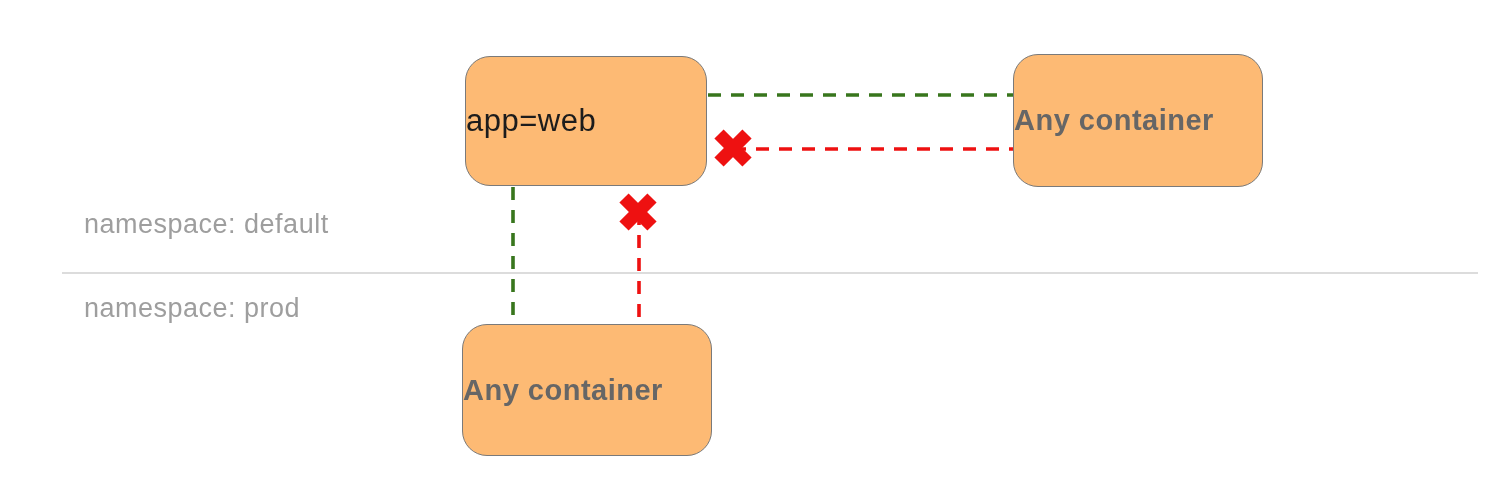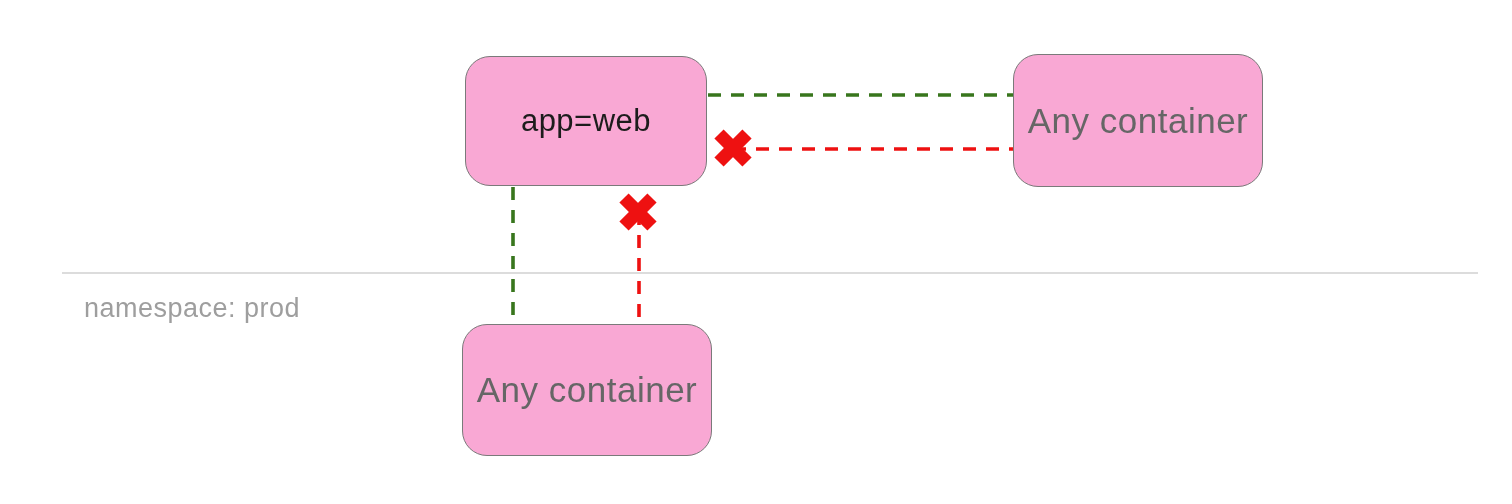--- a/index.html
+++ b/index.html
@@ -11,43 +11,43 @@
   .canvas {
     position: relative;
     width: 1512px;
     height: 504px;
     overflow: hidden;
     background: #ffffff;
   }
   .node {
     position: absolute;
     box-sizing: border-box;
-    background: #f9a8d4;
+    background: #fdba74;
     border: 1.5px solid #7a7a7a;
     border-radius: 25px;
     display: flex;
     align-items: center;
-    justify-content: center;
+    justify-content: flex-start;
     z-index: 2;
   }
   .node-label {
     letter-spacing: 0.5px;
     white-space: nowrap;
   }
   #node-app-web {
     left: 465px; top: 56px; width: 242px; height: 130px;
   }
   #node-app-web .node-label { color: #1c1c1c; font-size: 31px; }
   #node-any-default {
     left: 1013px; top: 54px; width: 250px; height: 133px;
   }
   #node-any-prod {
     left: 462px; top: 324px; width: 250px; height: 132px;
   }
-  .gray-label { color: #666666; font-size: 35px; }
+  .gray-label { color: #666666; font-size: 29px; font-weight: bold; }
   .ns-label {
     position: absolute;
     color: #9e9e9e;
     font-size: 27px;
     letter-spacing: 0.5px;
     white-space: nowrap;
     z-index: 1;
   }
   #ns-default { left: 84px; top: 209px; }
   #ns-prod   { left: 84px; top: 293px; }
@@ -92,20 +92,21 @@
     white-space: nowrap;
   }
 </style>
 </head>
 <body>
 
 <div class="canvas">
 
   <div class="divider"></div>
 
+  <div class="ns-label" id="ns-default">namespace: default</div>
   <div class="ns-label" id="ns-prod">namespace: prod</div>
 
   <div class="node" id="node-app-web">
     <span class="node-label">app=web</span>
   </div>
 
   <div class="node" id="node-any-default">
     <span class="node-label gray-label">Any container</span>
   </div>
 

